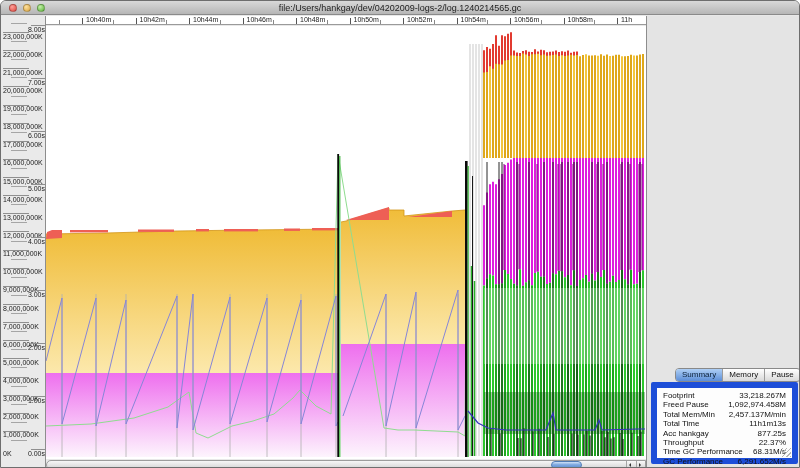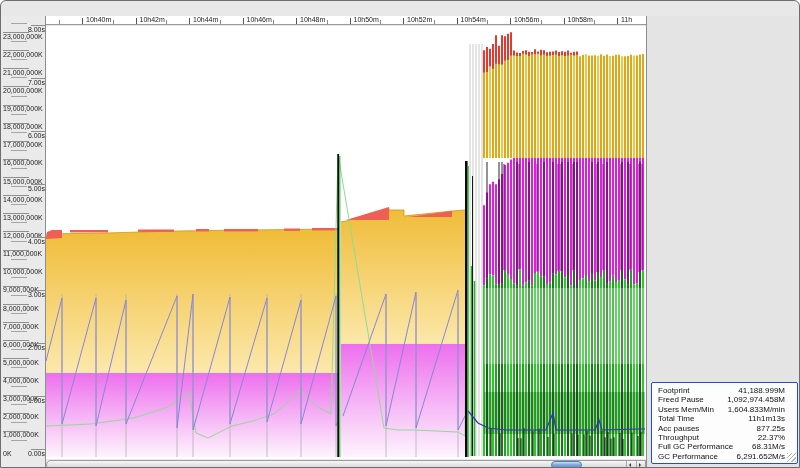--- a/index.html
+++ b/index.html
@@ -45,31 +45,37 @@
   
   .panel { position:absolute; left:645px; top:0; width:155px; height:100%;
            background:#e4e4e4; border-left:1px solid #8d8d8d; }
   .tabgroup { position:absolute; left:28px; top:352px; height:14px; display:flex;
               border:1px solid #898989; border-radius:4px; overflow:hidden;
               background:linear-gradient(#ffffff,#d9d9d9); font-size:8px; }
   .tab { padding:0 6px; line-height:12px; color:#111; border-right:1px solid #9b9b9b; }
   .tab:last-child { border-right:none; }
   .tab.selected { background:linear-gradient(#aecff5,#5c8ed7); color:#0b2038; }
   .statbox { position:absolute; left:4px; top:366px; width:147px; height:82px;
-             background:#fdfdfd; border:1px solid #1d4ed8; border-radius:2px;
-             padding:3px 12px 2px 6px; }
+             background:#fdfdfd; border:6px solid #1d4ed8; border-radius:2px;
+             padding:3px 6px 2px 6px; }
   .srow { display:flex; justify-content:space-between; font-size:8px;
           line-height:9.4px; color:#111; }
   .grip { position:absolute; right:1px; bottom:1px; width:9px; height:9px;
           background:repeating-linear-gradient(135deg,#b5b5b5 0 1px,transparent 1px 3px); }
 </style>
 </head>
 <body>
 
 <div class="window">
+  <div class="titlebar">
+    <div class="tl close"></div>
+    <div class="tl min"></div>
+    <div class="tl zoom"></div>
+    <div class="title">file:/Users/hankgay/dev/04202009-logs-2/log.1240214565.gc</div>
+  </div>
 
   <div class="main">
     <div class="ruler" id="ruler">
         <div class="tick" style="left: 10px; width: 16px; top: 423.9px; background: rgb(165, 165, 165);"></div>
         <div class="tick" style="left: 10px; width: 16px; top: 405.8px; background: rgb(165, 165, 165);"></div>
         <div class="tick" style="left: 10px; width: 16px; top: 387.7px; background: rgb(165, 165, 165);"></div>
         <div class="tick" style="left: 10px; width: 16px; top: 369.5px; background: rgb(165, 165, 165);"></div>
         <div class="tick" style="left: 10px; width: 16px; top: 351.4px; background: rgb(165, 165, 165);"></div>
         <div class="tick" style="left: 10px; width: 16px; top: 333.3px; background: rgb(165, 165, 165);"></div>
         <div class="tick" style="left: 10px; width: 16px; top: 315.2px; background: rgb(165, 165, 165);"></div>
@@ -500,48 +506,53 @@
       <div class="thumb"></div>
       <div class="btn l">
           <div class="arr left"></div>
         </div>
       <div class="btn r">
           <div class="arr right"></div>
         </div>
     </div>
 
     <div class="panel">
+      <div class="tabgroup">
+        <div class="tab selected">Summary</div>
+        <div class="tab">Memory</div>
+        <div class="tab">Pause</div>
+      </div>
       <div class="statbox" id="statbox">
         <div class="grip"></div>
       <div class="srow">
             <div>Footprint</div>
-            <div>41,188.999M</div>
+            <div>33,218.267M</div>
           </div>
           <div class="srow">
             <div>Freed Pause</div>
             <div>1,092,974.458M</div>
           </div>
           <div class="srow">
-            <div>Users Mem/Min</div>
-            <div>1,604.833M/min</div>
+            <div>Total Mem/Min</div>
+            <div>2,457.137M/min</div>
           </div>
           <div class="srow">
             <div>Total Time</div>
             <div>11h1m13s</div>
           </div>
           <div class="srow">
-            <div>Acc pauses</div>
+            <div>Acc hankgay</div>
             <div>877.25s</div>
           </div>
           <div class="srow">
             <div>Throughput</div>
             <div>22.37%</div>
           </div>
           <div class="srow">
-            <div>Full GC Performance</div>
+            <div>Time GC Performance</div>
             <div>68.31M/s</div>
           </div>
           <div class="srow">
             <div>GC Performance</div>
             <div>6,291.652M/s</div>
           </div>
         </div>
     </div>
   </div>
 </div>

